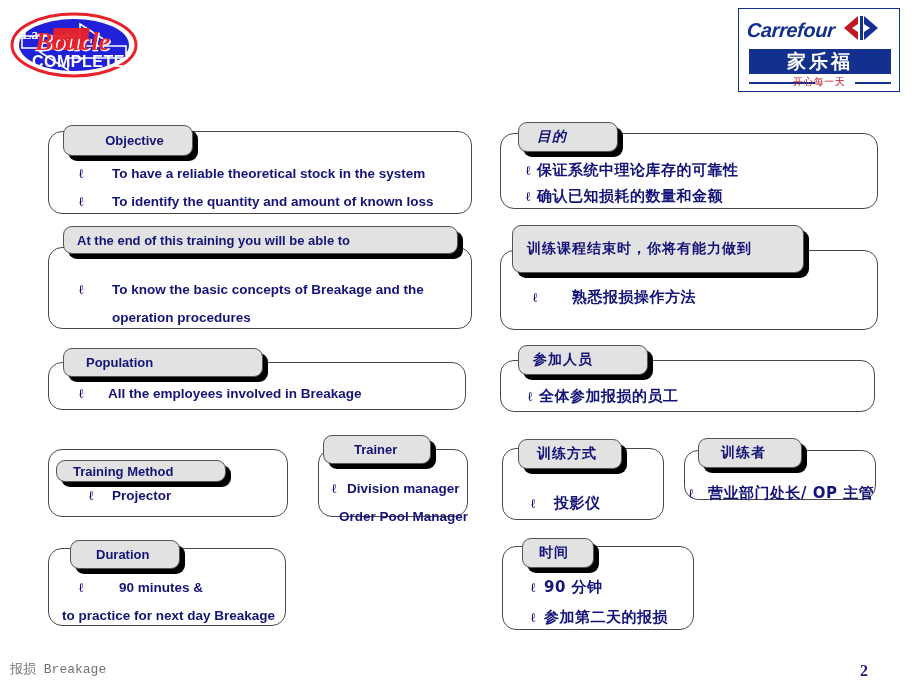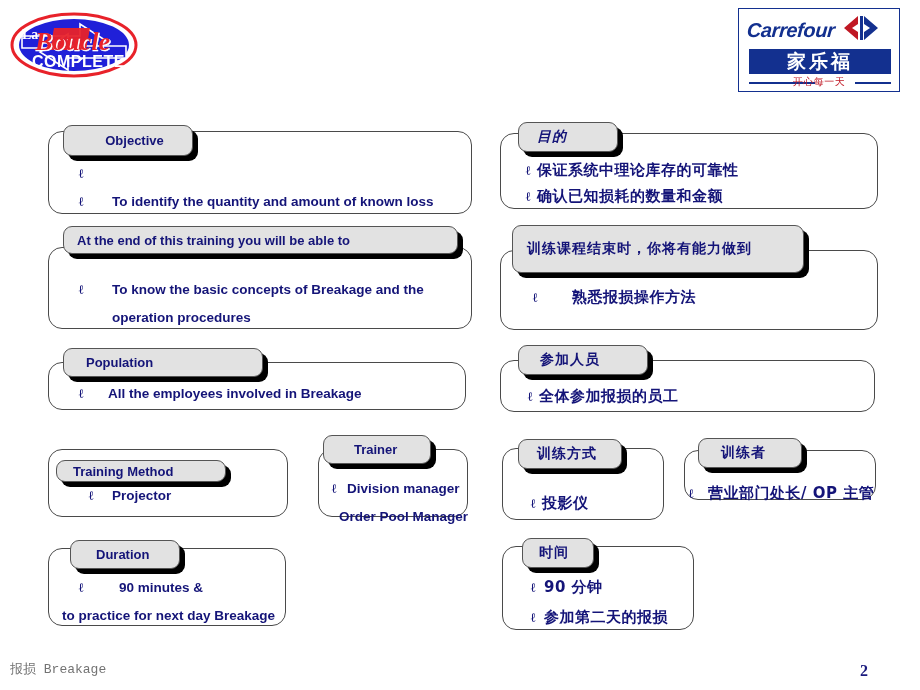--- a/index.html
+++ b/index.html
@@ -192,20 +192,21 @@
   <div class="cf-rule2"></div>
   <div class="cf-slogan">开心每一天</div>
 </div>
 
 <div class="box" style="left:48px; top:131px; width:424px; height:83px;"></div>
 <div class="tab" style="left:63px; top:125px; width:130px; height:31px; padding-left:13px;justify-content:center;">
   <span class="tab-label">Objective</span>
 </div>
 <div class="line" style="left:78px; top:166px;">
   <span class="bullet">ℓ</span>
+  <span style="margin-left:26px;">To have a reliable theoretical stock in the system</span>
 </div>
 <div class="line" style="left:78px; top:194px;">
   <span class="bullet">ℓ</span>
   <span style="margin-left:26px;">To identify the quantity and amount of  known loss</span>
 </div>
 
 <div class="box" style="left:48px; top:247px; width:424px; height:82px;"></div>
 <div class="tab" style="left:63px; top:226px; width:395px; height:28px; padding-left:13px;">
   <span class="tab-label">At the end of this training you will be able to</span>
 </div>
@@ -275,35 +276,35 @@
 <div class="box" style="left:500px; top:250px; width:378px; height:80px;"></div>
 <div class="tab" style="left:512px; top:225px; width:292px; height:48px; padding-left:14px;">
   <span class="tab-label cn">训练课程结束时，你将有能力做到</span>
 </div>
 <div class="line cn" style="left:532px; top:288px;">
   <span class="bullet">ℓ</span>
   <span style="margin-left:32px;">熟悉报损操作方法</span>
 </div>
 
 <div class="box" style="left:500px; top:360px; width:375px; height:52px;"></div>
-<div class="tab" style="left:518px; top:345px; width:130px; height:30px; padding-left:21px;text-align:right;">
+<div class="tab" style="left:518px; top:345px; width:130px; height:30px; padding-left:14px;text-align:right;">
   <span class="tab-label cn">参加人员</span>
 </div>
 <div class="line cn" style="left:527px; top:387px;">
   <span class="bullet">ℓ</span>
   <span style="margin-left:4px;">全体参加报损的员工</span>
 </div>
 
 <div class="box" style="left:502px; top:448px; width:162px; height:72px;"></div>
 <div class="tab" style="left:518px; top:439px; width:104px; height:30px; padding-left:18px;">
   <span class="tab-label cn">训练方式</span>
 </div>
 <div class="line cn" style="left:530px; top:494px;">
   <span class="bullet">ℓ</span>
-  <span style="margin-left:4px;">投影仪</span>
+  <span style="margin-left:16px;">投影仪</span>
 </div>
 
 <div class="box" style="left:684px; top:450px; width:192px; height:50px;"></div>
 <div class="tab" style="left:698px; top:438px; width:104px; height:30px; padding-left:22px;">
   <span class="tab-label cn">训练者</span>
 </div>
 <div class="line cn" style="left:688px; top:484px;">
   <span class="bullet">ℓ</span>
   <span style="margin-left:12px;">营业部门处长/ OP  主管</span>
 </div>

